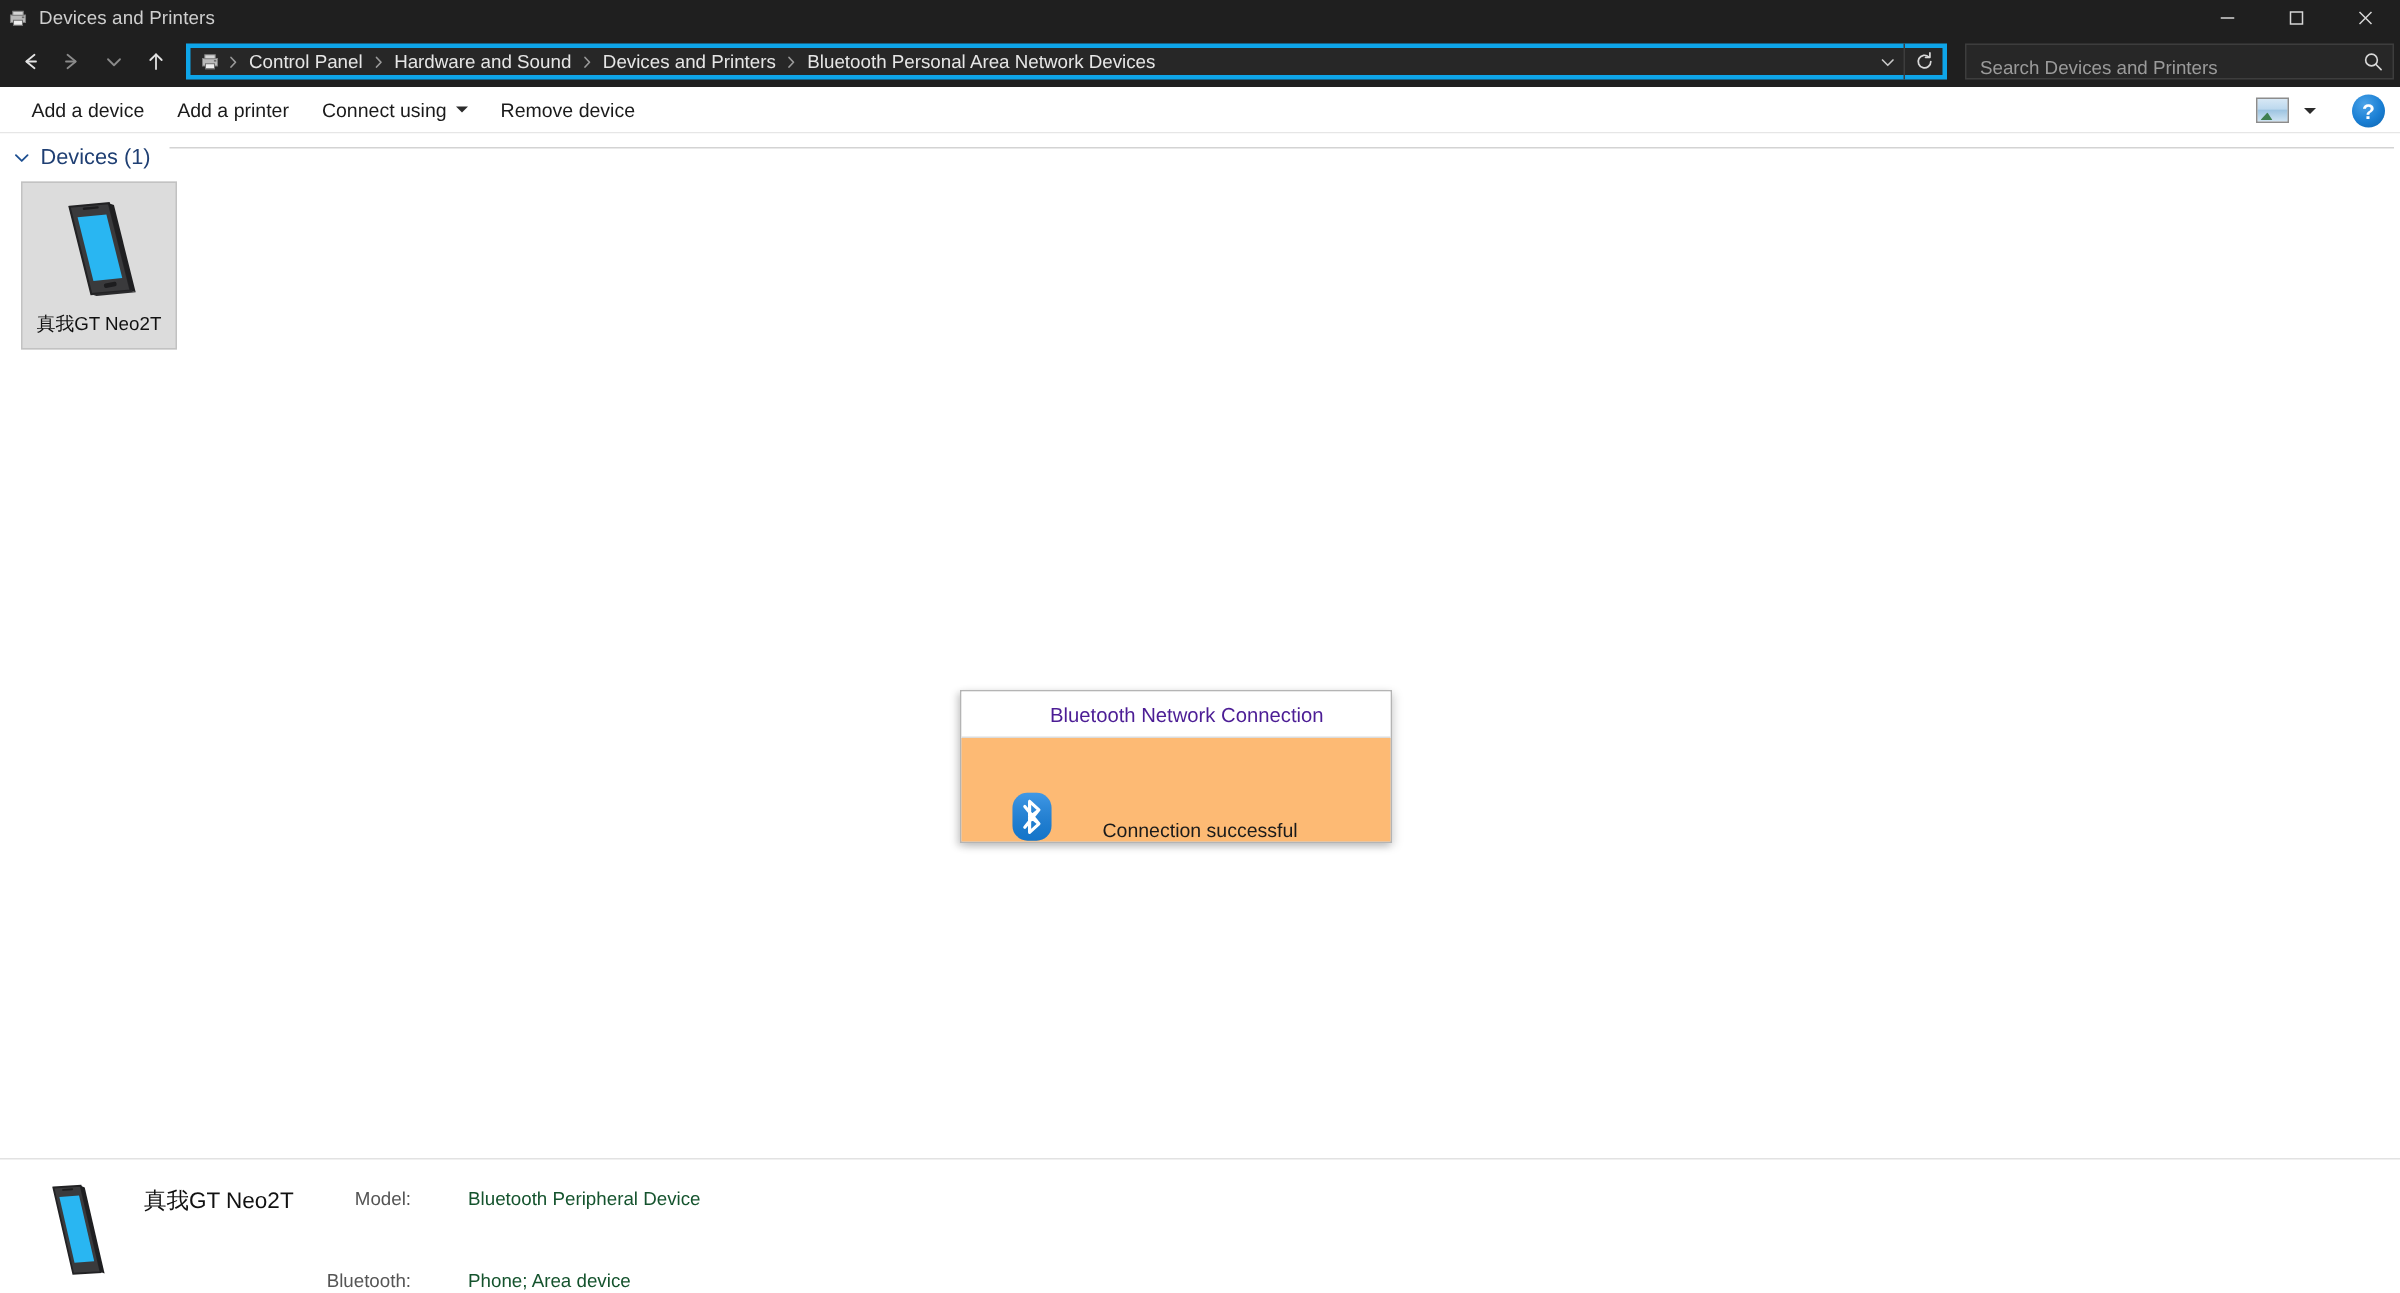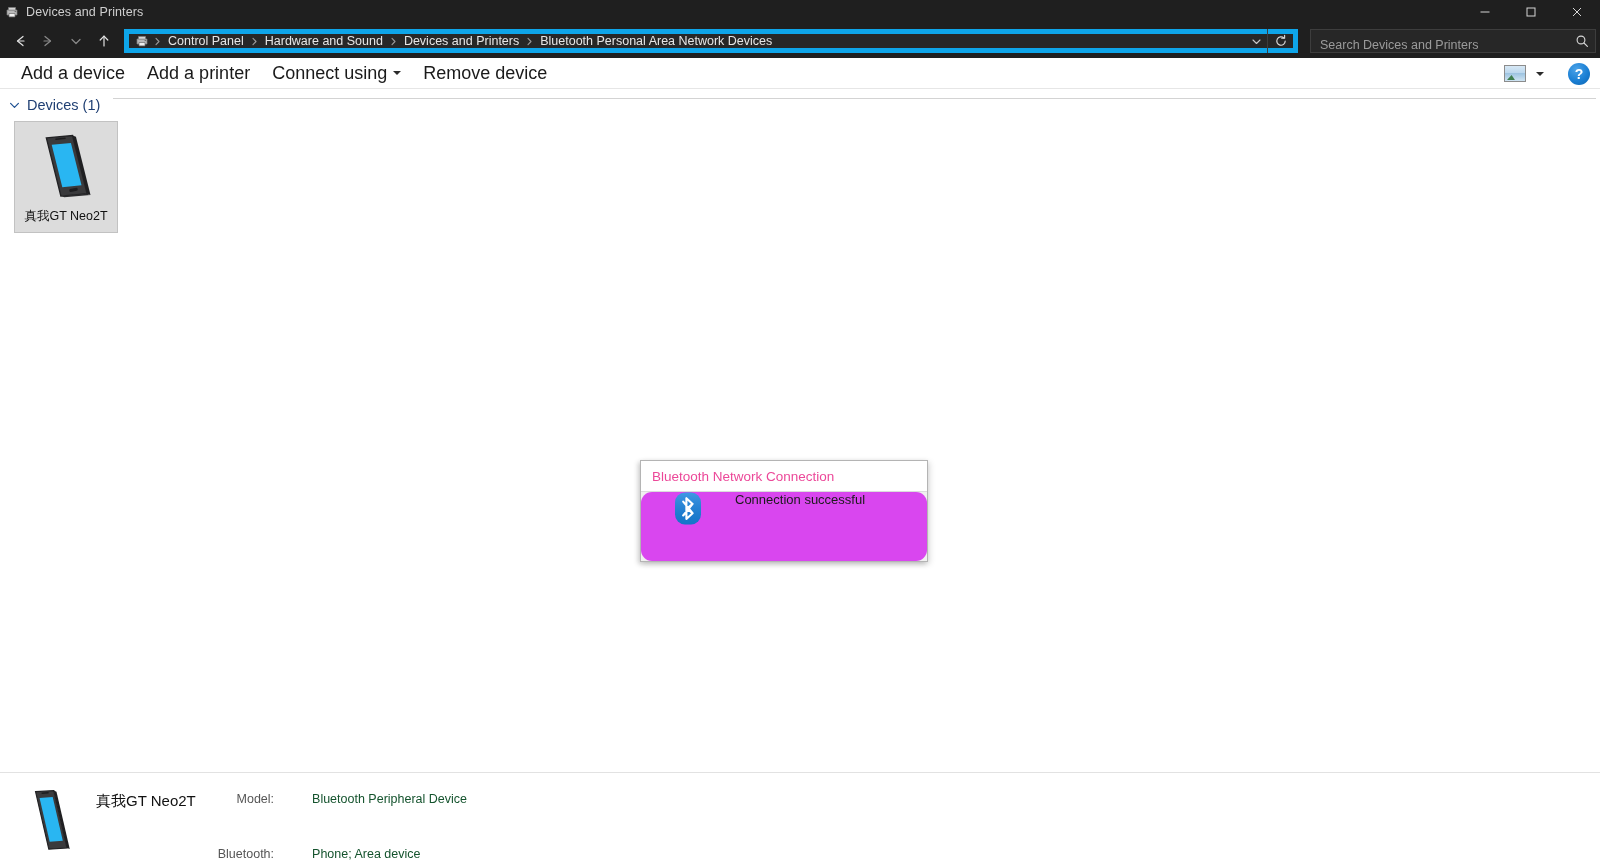--- a/index.html
+++ b/index.html
@@ -81,21 +81,21 @@
     color: #e3e3e3;
     flex: none;
   }
   .nav-btn.dim { color: #8a8a8a; }
   .nav-btn svg { display: block; }
 
   .addressbar {
     flex: 1 1 auto;
     height: 24px;
     margin: 0 6px 0 6px;
-    border: 5px solid #0ea5e9;
+    border: 3px solid #0ea5e9;
     background: #272727;
     display: flex;
     align-items: center;
     box-sizing: border-box;
     min-width: 0;
   }
   .crumb-icon {
     width: 16px;
     height: 16px;
     margin: 0 2px 0 5px;
@@ -182,21 +182,21 @@
     background: #ffffff;
     border-bottom: 1px solid #e6e6e6;
     display: flex;
     align-items: center;
     flex: none;
     padding-left: 10px;
     box-sizing: border-box;
     position: relative;
   }
   .tb-item {
-    font-size: 18px;
+    font-size: 13px;
     color: #1a1a1a;
     padding: 4px 11px;
     display: flex;
     align-items: center;
     gap: 6px;
     white-space: nowrap;
     border-radius: 2px;
   }
   .caret-down {
     width: 0; height: 0;
@@ -334,30 +334,30 @@
     height: 31px;
     background: #ffffff;
     border-bottom: 1px solid #dcdcdc;
     display: flex;
     align-items: center;
     padding-left: 11px;
     box-sizing: border-box;
   }
   .dialog-title {
     font-size: 13.5px;
-    color: #ec4899;
+    color: #4c1d95;
+    margin-left: 48px;
   }
   .dialog-body {
     height: 69px;
     display: flex;
-    align-items: flex-start;
+    align-items: flex-end;
     padding-left: 32px;
     box-sizing: border-box;
-    background: #d946ef;
-    border-radius: 11px;
+    background: #fdba74;
   }
   .bt-icon {
     width: 30px;
     height: 33px;
     flex: none;
     display: block;
   }
   .dialog-message {
     font-size: 13px;
     color: #1b1b1b;

